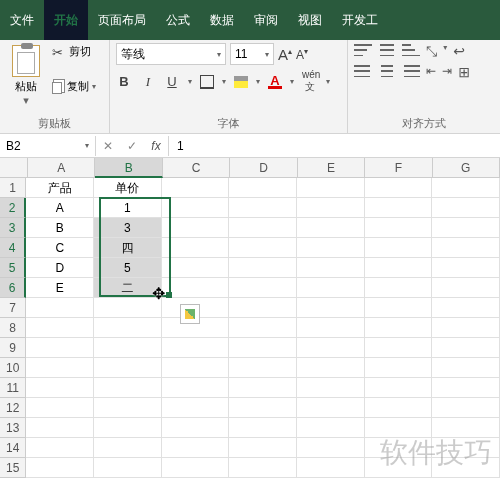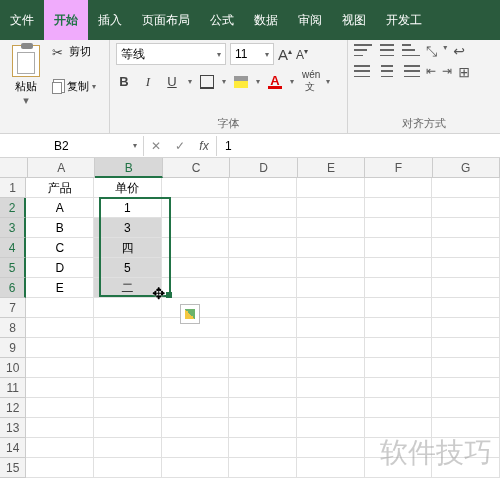--- a/index.html
+++ b/index.html
@@ -1,21 +1,21 @@
 <!DOCTYPE html>
 <html><head>
 <meta charset="utf-8">
 <style>
 * { box-sizing: border-box; margin: 0; padding: 0; font-family: "Microsoft YaHei", sans-serif; }
 body { background: #fff; width: 500px; height: 500px; overflow: hidden; position: relative; }
 
 
 .titletabs { display: flex; background: #2a5a3d; height: 40px; align-items: stretch; }
 .titletabs .tab { padding: 4px 10px; font-size: 12px; color: #fff; cursor: pointer; display: flex; align-items: center; }
-.titletabs .tab.active { background: #f0abfc; color: #217346; font-weight: bold; text-align: right; }
+.titletabs .tab.active { background: #0f172a; color: #217346; font-weight: bold; text-align: right; }
 
 
 .ribbon { background: #f3f3f3; height: 94px; display: flex; border-bottom: 1px solid #d4d4d4; }
 .group { border-right: 1px solid #d4d4d4; padding: 3px 6px 2px 6px; display: flex; flex-direction: column; justify-content: space-between; }
 .group-label { text-align: center; font-size: 11px; color: #666; padding-top: 2px; }
 
 
 .clip-top { display: flex; gap: 4px; }
 .paste-btn { display: flex; flex-direction: column; align-items: center; width: 40px; padding: 2px; cursor: pointer; }
 .paste-icon { width: 28px; height: 32px; background: #fff; border: 1px solid #c8a050; position: relative; margin-bottom: 2px; }
@@ -56,21 +56,21 @@
 .al.mid span{width:80%; margin:0 auto}
 .al.bot span:nth-child(1){width:50%} .al.bot span:nth-child(2){width:70%} .al.bot span:nth-child(3){width:100%}
 .al.left span{width:90%}
 .al.ctr span{width:70%; margin:0 auto}
 .al.right span{width:90%; margin-left:auto}
 .indent { font-size: 12px; color: #555; cursor: pointer; }
 .wrap-ic { font-size: 14px; color: #555; }
 
 
 .fxbar { display: flex; align-items: center; border-bottom: 1px solid #d4d4d4; height: 24px; background: #fff; }
-.namebox { width: 96px; border-right: 1px solid #d4d4d4; padding: 3px 6px; font-size: 12px; display: flex; align-items: center; justify-content: space-between; margin-left: 48px; }
+.namebox { width: 96px; border-right: 1px solid #d4d4d4; padding: 3px 6px; font-size: 12px; display: flex; align-items: center; justify-content: space-between; }
 .fxbtns { display: flex; border-right: 1px solid #d4d4d4; }
 .fxb { width: 24px; text-align: center; font-size: 12px; color: #888; padding: 3px 0; }
 .fxb.fx { font-style: italic; color: #555; }
 .formula { flex: 1; padding: 3px 8px; font-size: 12px; }
 
 
 .grid { position: relative; }
 .corner { position: absolute; left: 0; top: 0; width: 28px; height: 20px; background: #f3f3f3; border-right: 1px solid #ccc; border-bottom: 1px solid #ccc; }
 .colheads { display: flex; margin-left: 28px; height: 20px; background: #f3f3f3; }
 .ch { width: 72px; border-right: 1px solid #ccc; border-bottom: 1px solid #ccc; text-align: center; font-size: 12px; color: #555; line-height: 20px; }
@@ -94,21 +94,20 @@
 
 
 .watermark { position: absolute; right: 8px; bottom: 28px; font-size: 28px; color: #999; opacity: 0.5; pointer-events: none; }
 </style>
 </head>
 <body>
 
 <div class="titletabs" id="tabs">
     <div class="tab">文件</div>
     <div class="tab active">开始</div>
-    <div class="tab">插入</div>
     <div class="tab">页面布局</div>
     <div class="tab">公式</div>
     <div class="tab">数据</div>
     <div class="tab">审阅</div>
     <div class="tab">视图</div>
     <div class="tab">开发工</div>
   </div>
 
 <div class="ribbon">
   <div class="group" style="width:110px">
@@ -123,20 +122,21 @@
             <span class="ic ic-cut"></span>
             <span>剪切</span>
           </div>
         <div class="mini">
             <span class="ic ic-copy"></span>
             <span>复制</span>
             <span class="chev">▾</span>
           </div>
       </div>
     </div>
+    <div class="group-label">剪贴板</div>
   </div>
 
   <div class="group" style="width:238px">
     <div>
       <div class="font-row">
         <div class="font-name">
             <span>等线</span>
             <span class="chev">▾</span>
           </div>
         <div class="font-size">

